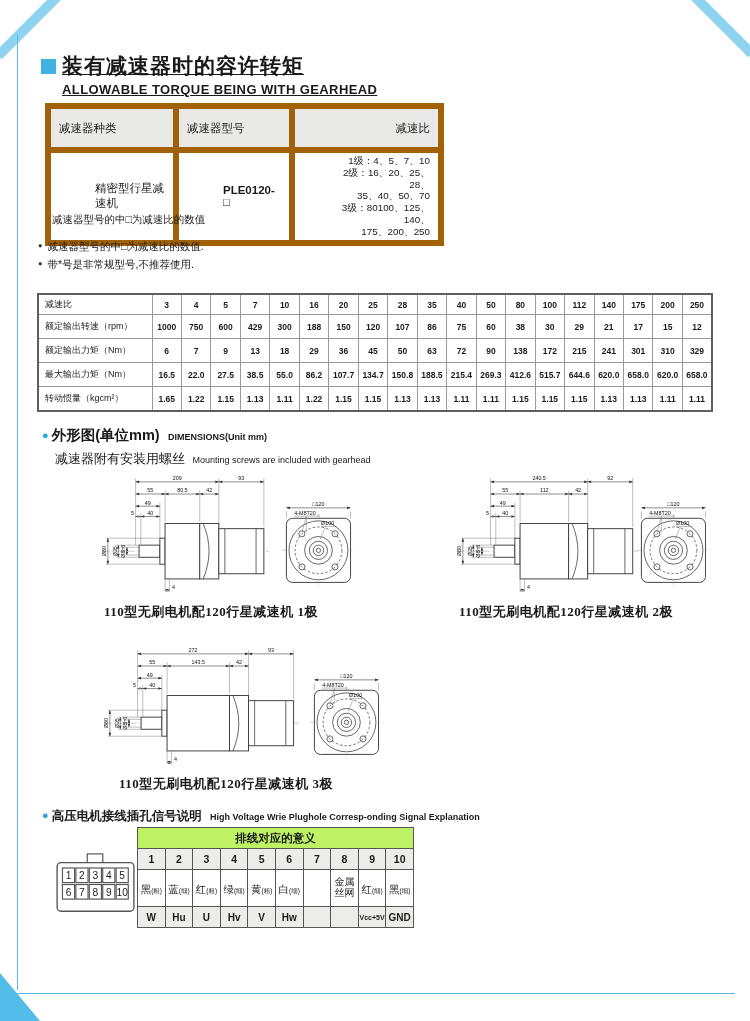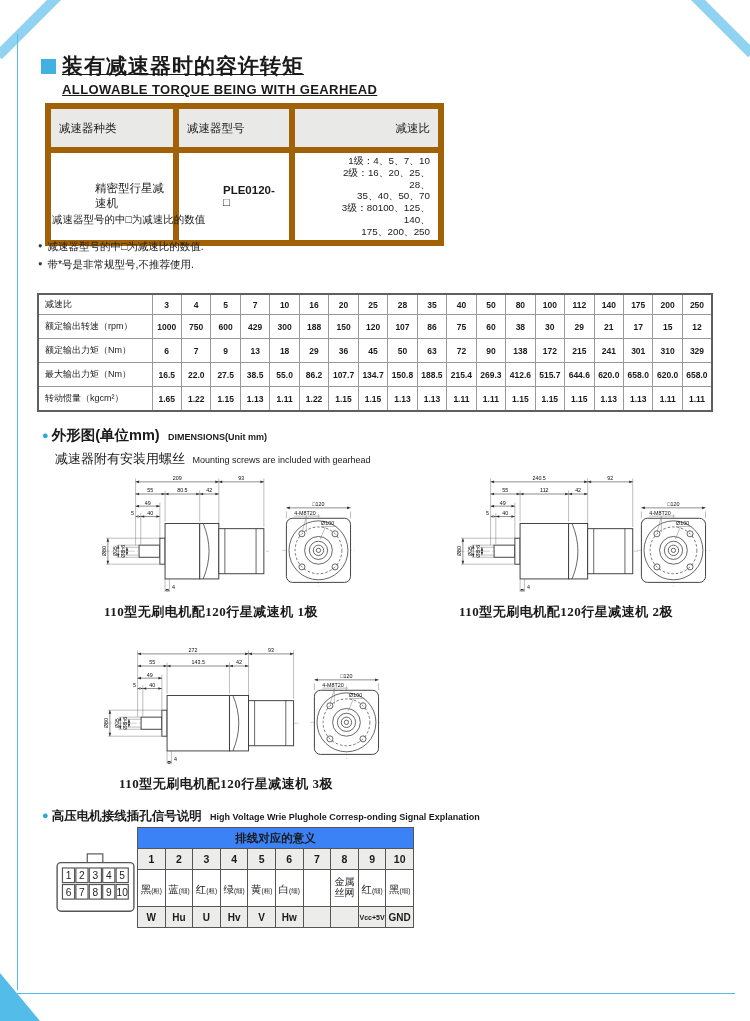--- a/index.html
+++ b/index.html
@@ -62,21 +62,21 @@
   .ah{fill:#333;stroke:none;}
   .dt{font-size:6.2px;fill:#111;font-family:"Liberation Sans",sans-serif;}
   
   .connector{position:absolute;left:55px;top:850px;width:82px;height:70px;}
   .cn{fill:#fff;stroke:#555;stroke-width:1.4;}
   .cn2{fill:#fff;stroke:#555;stroke-width:1.2;}
   .ct{font-size:10.5px;fill:#222;font-family:"Liberation Sans",sans-serif;}
   
   .wire-table{position:absolute;left:137px;top:827px;width:277px;border-collapse:collapse;table-layout:fixed;text-align:center;border:1.5px solid #555;}
   .wire-table td{border:1px solid #555;padding:0;overflow:hidden;}
-  .wt-title{font-weight:bold;font-size:11.5px;height:20px;background:#3b82f6;}
+  .wt-title{font-weight:bold;font-size:11.5px;height:20px;background:#bef264;}
   .pin{height:20px;font-size:10.5px;font-weight:bold;background:#ececea;}
   .wire{height:36px;background:#fff;vertical-align:middle;}
   .wm{font-size:10.5px;}
   .wm.small{font-size:10px;white-space:pre-line;line-height:1.1;display:inline-block;}
   .wsub{font-size:6.5px;}
   .sig{height:20px;background:#ececea;font-weight:bold;font-size:10px;}
   .sig.small{font-size:7px;}
 </style>
 </head>
 <body>

